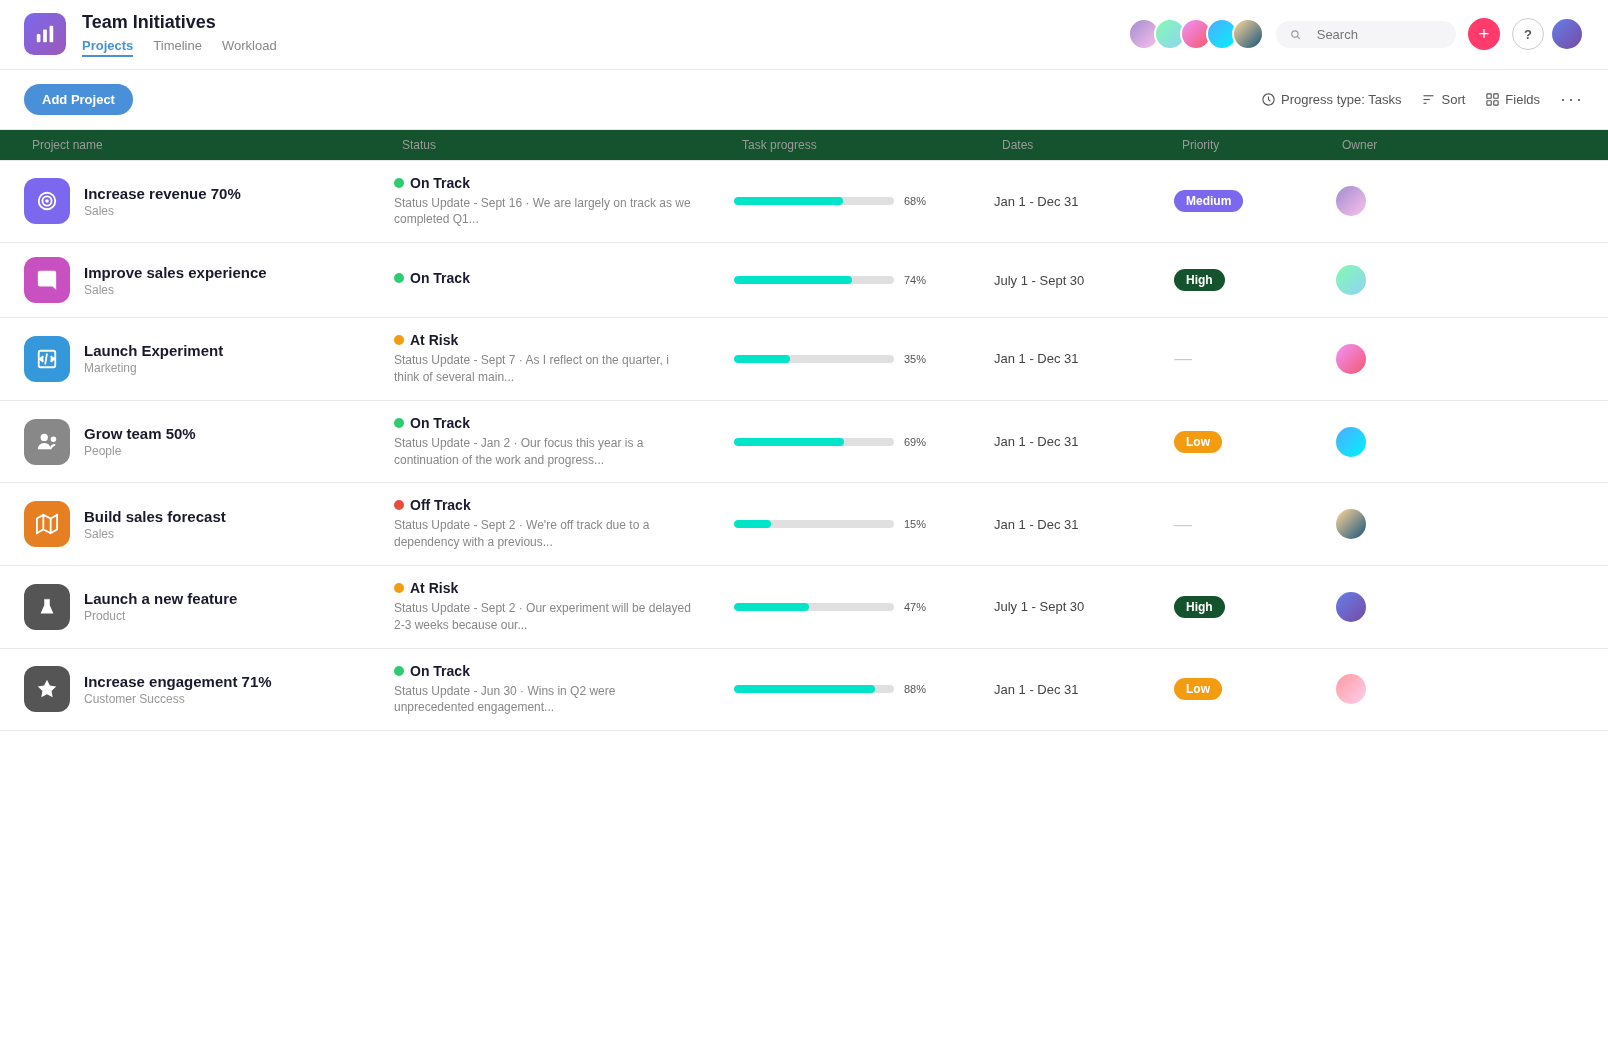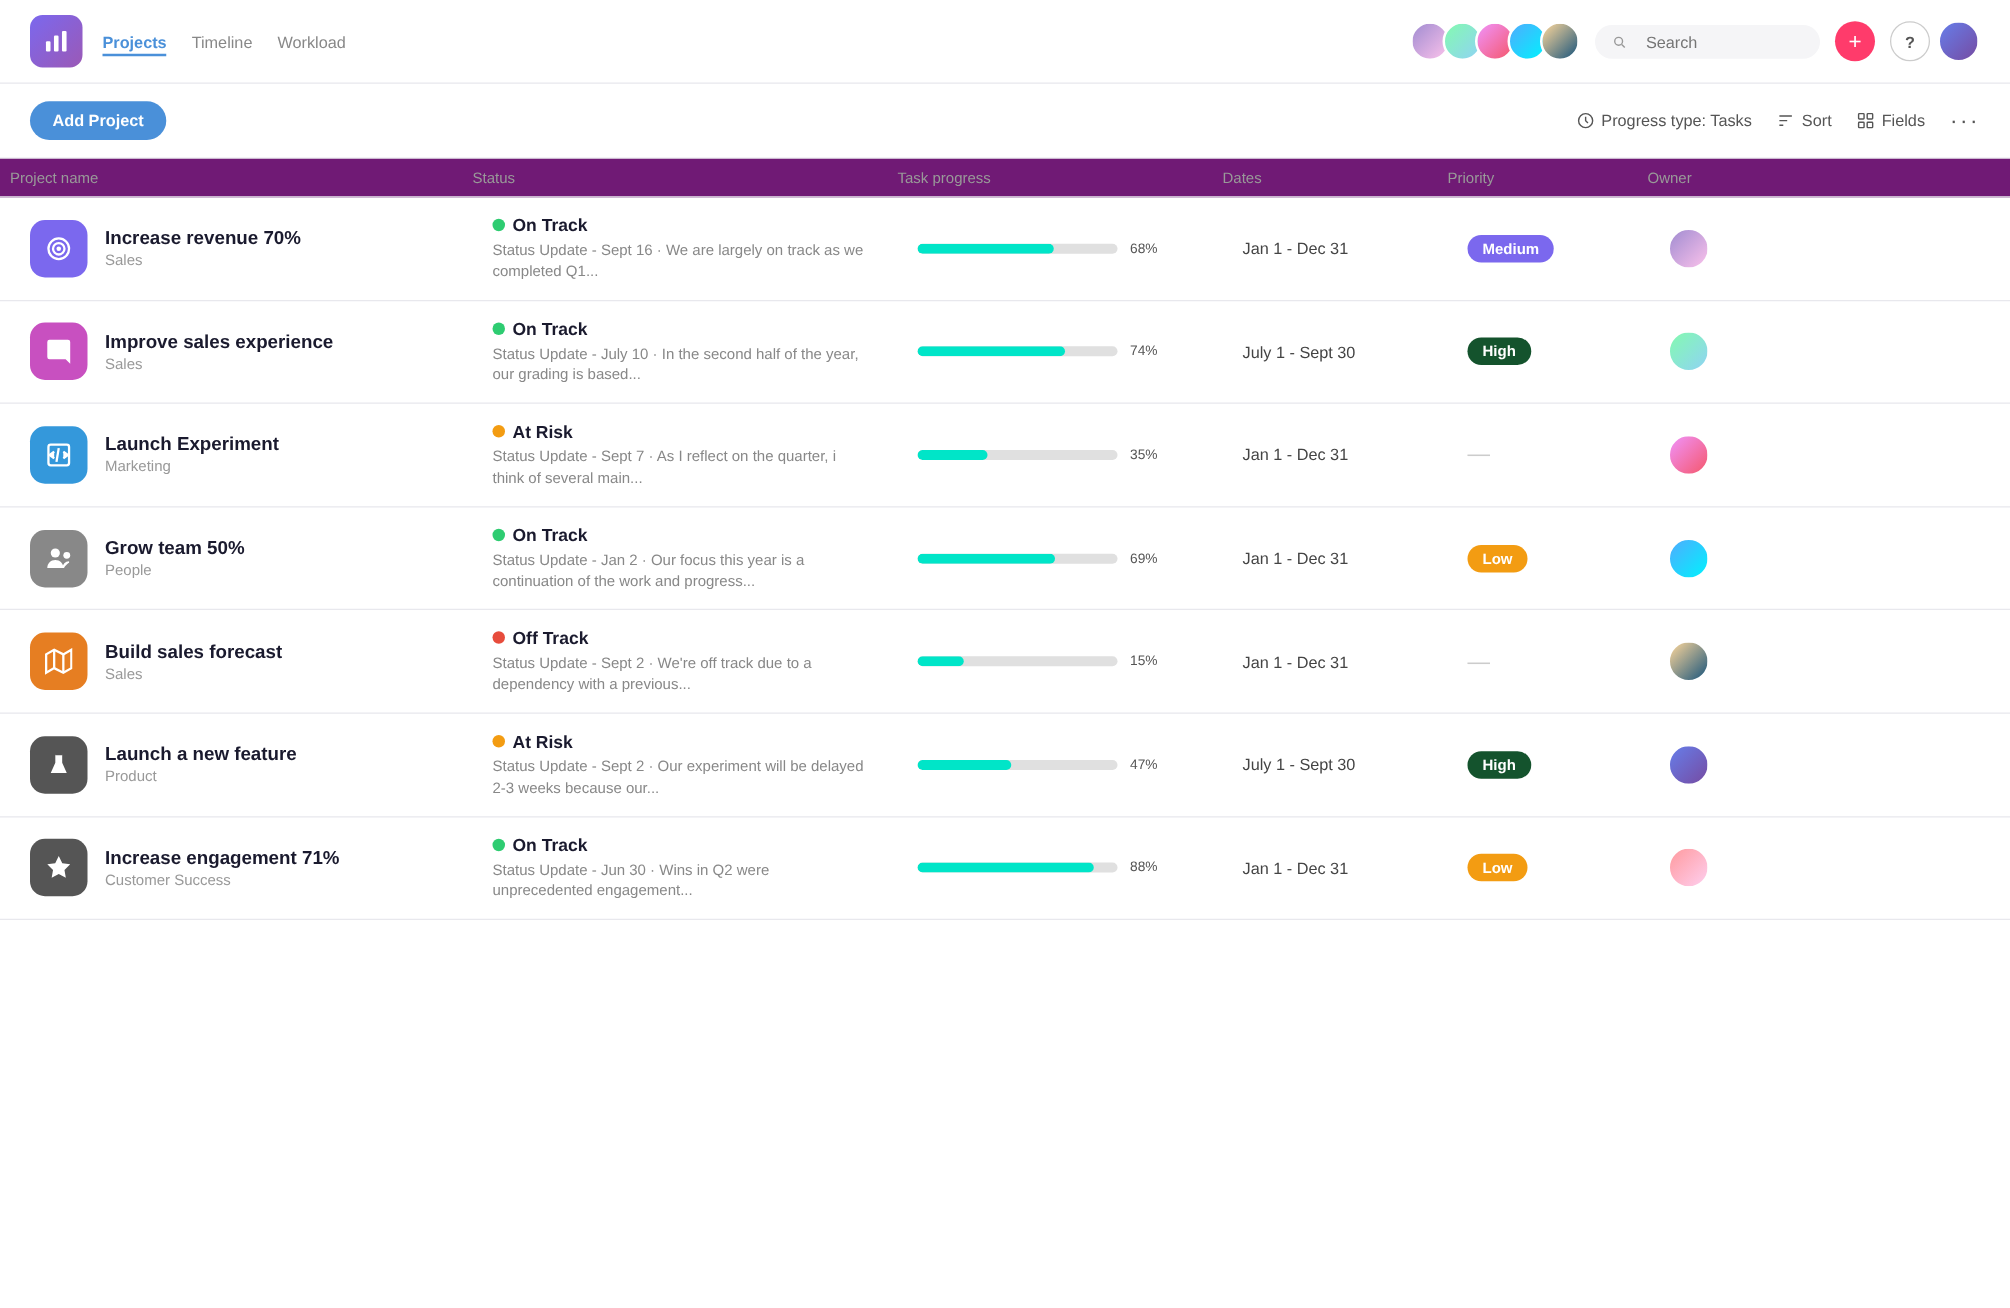--- a/index.html
+++ b/index.html
@@ -24,21 +24,21 @@
     .btn-help { width: 32px; height: 32px; border: 1.5px solid #ccc; border-radius: 50%; display: flex; align-items: center; justify-content: center; cursor: pointer; color: #555; font-size: 13px; font-weight: 600; }
 
     
     .toolbar { display: flex; align-items: center; padding: 14px 24px; border-bottom: 1px solid #e8e8ed; }
     .btn-add-project { background: #4a90d9; color: white; border: none; border-radius: 20px; padding: 8px 18px; font-size: 13px; font-weight: 600; cursor: pointer; }
     .toolbar-right { margin-left: auto; display: flex; align-items: center; gap: 20px; color: #555; font-size: 13px; }
     .toolbar-action { display: flex; align-items: center; gap: 5px; cursor: pointer; }
     .toolbar-action svg { width: 15px; height: 15px; }
 
     
-    .table-header { display: grid; grid-template-columns: 370px 340px 260px 180px 160px 100px; padding: 8px 8px; border-bottom: 1px solid #e8e8ed; color: #999; font-size: 12px; font-weight: 500; background: #701a75; }
+    .table-header { display: grid; grid-template-columns: 370px 340px 260px 180px 160px 100px; padding: 8px 32px; border-bottom: 1px solid #e8e8ed; color: #999; font-size: 12px; font-weight: 500; background: #14532d; }
     .row { display: grid; grid-template-columns: 370px 340px 260px 180px 160px 100px; padding: 14px 24px; border-bottom: 1px solid #e8e8ed; align-items: center; }
 
     
     .project-cell { display: flex; align-items: center; gap: 14px; }
     .project-icon { width: 46px; height: 46px; border-radius: 12px; display: flex; align-items: center; justify-content: center; flex-shrink: 0; }
     .project-icon svg { width: 22px; height: 22px; fill: white; }
     .project-name { font-size: 15px; font-weight: 600; color: #1a1a2e; }
     .project-team { font-size: 12px; color: #999; margin-top: 2px; }
 
     
@@ -83,20 +83,21 @@
 
 <div class="header">
   <div class="app-icon">
     <svg viewBox="0 0 24 24">
       <rect x="3" y="12" width="4" height="9" rx="1"></rect>
       <rect x="10" y="7" width="4" height="14" rx="1"></rect>
       <rect x="17" y="3" width="4" height="18" rx="1"></rect>
     </svg>
   </div>
   <div class="header-title-nav">
+    <div class="app-title">Team Initiatives</div>
     <div class="nav-tabs">
       <a class="nav-tab active">Projects</a>
       <a class="nav-tab">Timeline</a>
       <a class="nav-tab">Workload</a>
     </div>
   </div>
   <div class="header-right">
     <div class="avatars">
       <div class="avatar av1"></div>
       <div class="avatar av2"></div>
@@ -203,21 +204,20 @@
       <div>
         <div class="project-name">Improve sales experience</div>
         <div class="project-team">Sales</div>
       </div>
     </div>
     <div class="status-cell">
       <div class="status-label">
         <span class="status-dot on-track"></span>
         <span>On Track</span>
       </div>
-      <div class="status-update">Status Update - July 10 · In the second half of the year, our grading is based...</div>
     </div>
     <div class="progress-cell">
       <div class="progress-bar-bg">
         <div class="progress-bar-fill" style="width:74%"></div>
       </div>
       <span class="progress-pct">74%</span>
     </div>
     <div class="dates-cell">July 1 - Sept 30</div>
     <div><span class="priority-badge priority-high">High</span></div>
     <div class="owner-cell">

